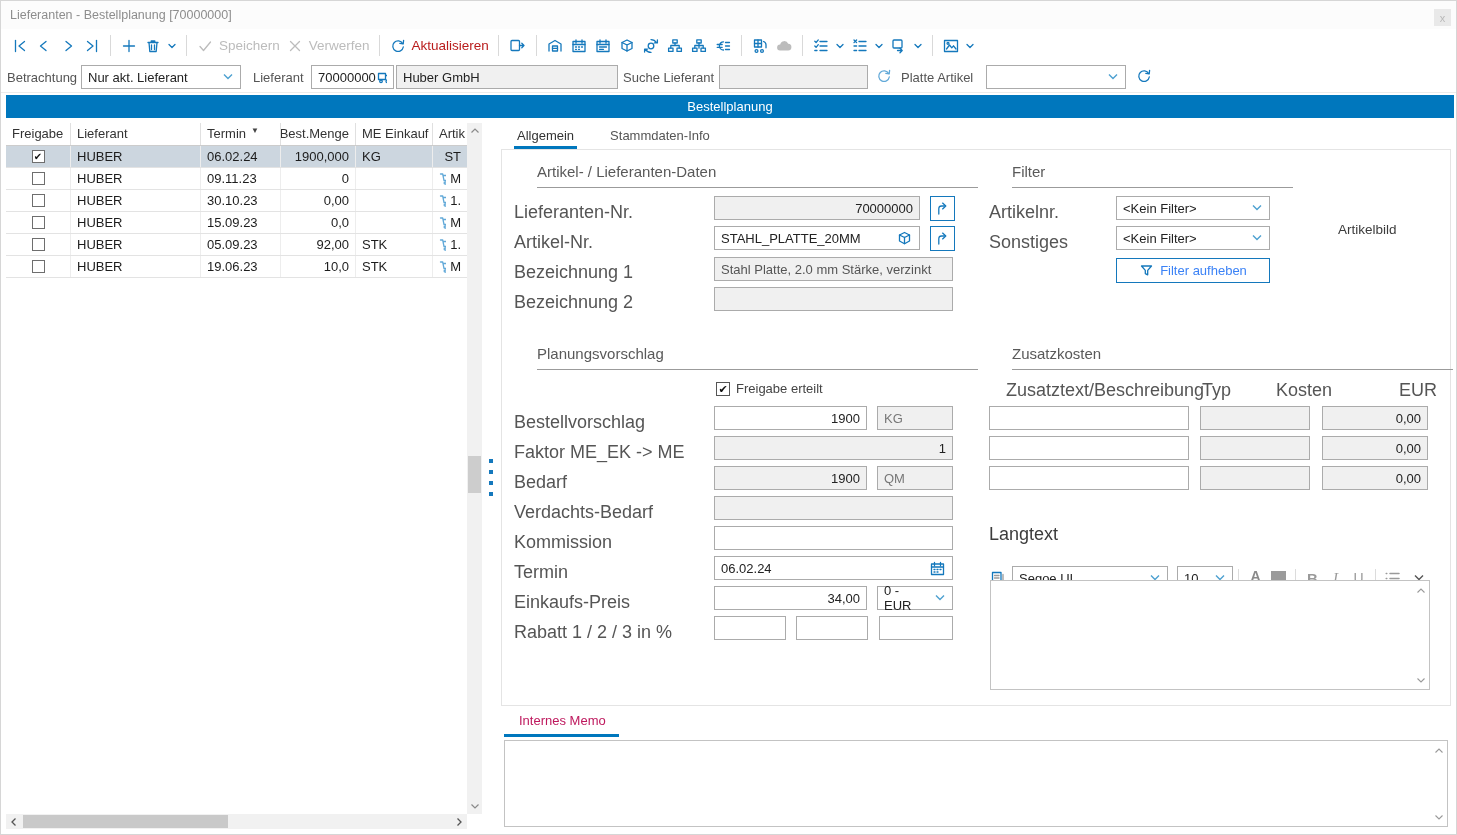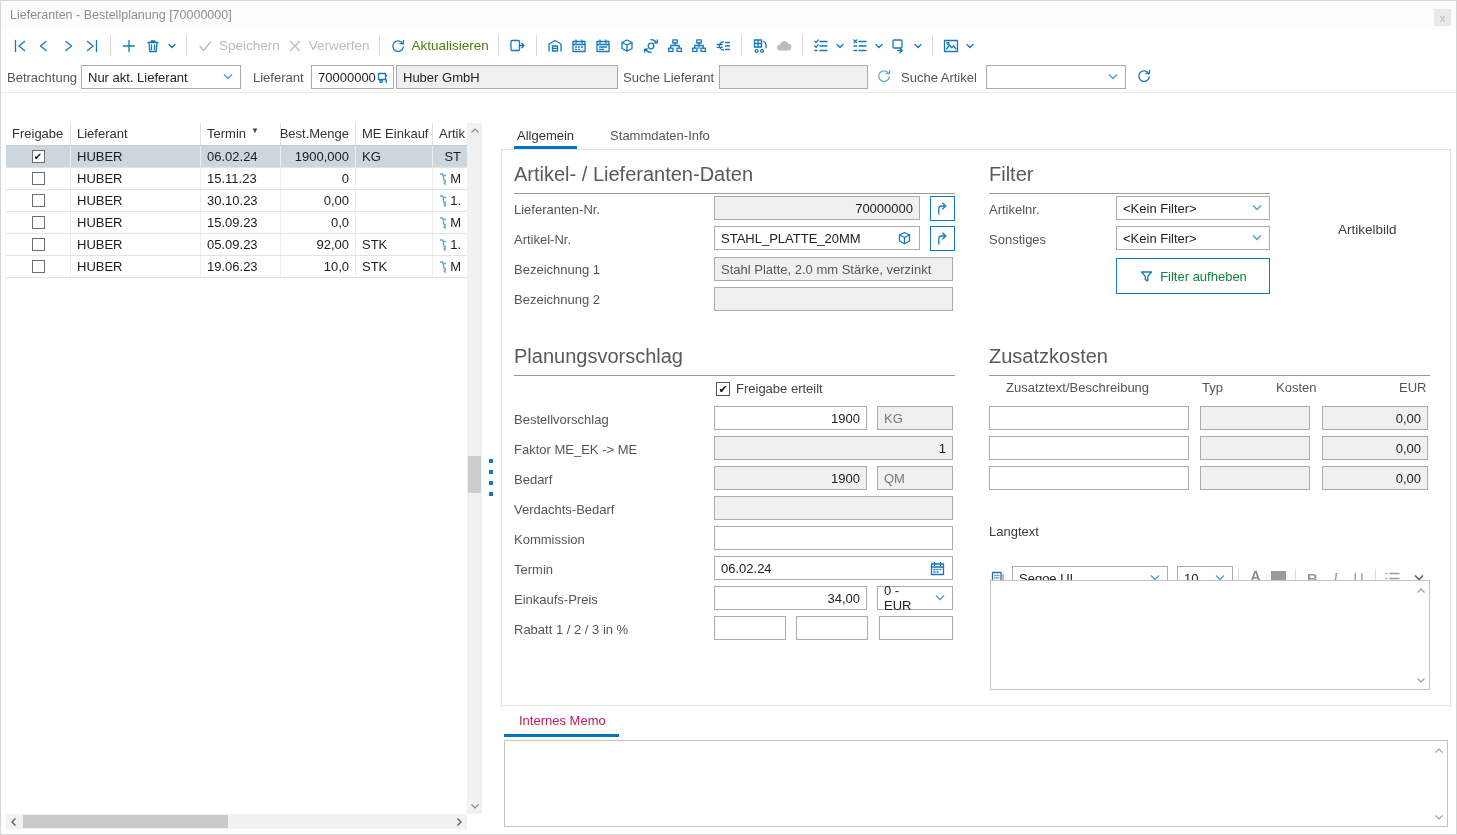--- a/index.html
+++ b/index.html
@@ -9,21 +9,21 @@
 
   
   .titlebar { position:absolute; left:0; top:0; width:100%; height:28px; background:#fcfcfc; }
   .title-text { position:absolute; left:9px; top:7px; font-size:12.5px; color:#8d8d8d; }
   .closebtn { position:absolute; right:5px; top:8px; width:17px; height:17px; background:#e9e9e9; color:#b9b9b9; font-size:11px; display:flex; align-items:center; justify-content:center; }
 
   
   .toolbar { position:absolute; left:0; top:28px; width:100%; height:33px; display:flex; align-items:center; padding-left:7px; }
   .tbtn { height:27px; min-width:24px; display:flex; align-items:center; justify-content:center; gap:5px; padding:0 3px; cursor:default; }
   .tsep { width:1px; height:21px; background:#d9d9d9; margin:0 6px; flex:0 0 auto; }
-  .tlabel { font-size:13.5px; color:#4d7c0f; }
+  .tlabel { font-size:13.5px; color:#b91c1c; }
   .tlabel.dis { color:#bcbcbc; }
   .ic path, .ic rect, .ic circle { stroke:#1478bc; fill:none; stroke-width:1.3; stroke-linecap:round; stroke-linejoin:round; }
   .ic.g path, .ic.g rect, .ic.g circle { stroke:#bcbcbc; }
   .ic.lt path, .ic.lt circle { stroke:#62a9d8; }
   .ic.gr2 path { stroke:#9a9a9a; }
 
   
   .filterbar { position:absolute; left:0; top:61px; width:100%; height:31px; border-bottom:1px solid #ececec; }
   .flabel { position:absolute; top:8px; font-size:13px; color:#555; }
   .fld { border:1px solid #ababab; background:#fff; height:24px; display:flex; align-items:center; padding:0 6px; font-size:13px; color:#222; position:absolute; }
@@ -58,24 +58,24 @@
   .splitter { position:absolute; left:484px; top:122px; width:12px; height:691px; }
   .sdot { position:absolute; left:4px; width:4px; height:4px; background:#1478bc; }
 
   
   .tabs { position:absolute; left:500px; top:122px; height:26px; display:flex; gap:30px; padding-left:13px; }
   .tab { font-size:13px; color:#333; padding:5px 3px 4px 3px; }
   .tab.active { border-bottom:3px solid #0077bd; }
   .tab.inactive { color:#555; }
   .content { position:absolute; left:500px; top:148px; width:950px; height:557px; border:1px solid #e4e4e4; background:#fff; }
 
-  .sect { position:absolute; font-size:20px; color:#595959; border-bottom:1px solid #9b9b9b; padding-bottom:7px; }
-  .lbl { position:absolute; font-size:13px; color:#555; white-space:nowrap; }
+  .sect { position:absolute; font-size:15px; color:#595959; border-bottom:1px solid #9b9b9b; padding-bottom:7px;margin-left:23px; }
+  .lbl { position:absolute; font-size:18px; color:#555; white-space:nowrap; }
   .jump { position:absolute; width:25px; height:25px; border:1px solid #1478bc; background:#fff; display:flex; align-items:center; justify-content:center; }
-  .btn-blue { position:absolute; height:36px; border:1px solid #1478bc; background:#fff; color:#15803d; font-size:13px; display:flex; align-items:center; justify-content:center; gap:6px; }
+  .btn-blue { position:absolute; height:25px; border:1px solid #1478bc; background:#fff; color:#3b82f6; font-size:13px; display:flex; align-items:center; justify-content:center; gap:6px; }
   .cb2 { width:14px; height:14px; border:1px solid #555; background:#fff; font-size:11px; line-height:12px; text-align:center; color:#111; flex:0 0 auto; }
   .chkrow { position:absolute; display:flex; align-items:center; gap:6px; font-size:13px; color:#444; }
 
   
   .ltbar { position:absolute; display:flex; align-items:center; }
   .ltbtn { width:23px; height:23px; display:flex; align-items:center; justify-content:center; color:#9a9a9a; }
   .ltsep { width:1px; height:18px; background:#dcdcdc; margin:0 5px; }
   .bold-b { font-weight:bold; font-size:15px; }
   .ital-i { font-style:italic; font-family:"Liberation Serif", serif; font-size:15px; }
   .und-u { text-decoration:underline; font-size:14px; }
@@ -296,35 +296,36 @@
     <span class="flabel" style="left:622px;">Suche Lieferant</span>
     <div class="fld ro" style="left:718px; top:3px; width:149px;">
       <span></span>
     </div>
     <div style="position:absolute; left:874px; top:5px;">
       <svg class="ic lt" width="18" height="18">
           <path d="M13.7 6.5A5.3 5.3 0 1 0 14.3 10"></path>
           <path d="M14.6 3.4l-.4 3.4-3.4-.4"></path>
         </svg>
     </div>
-    <span class="flabel" style="left:900px;">Suche Artikel</span>
+    <span class="flabel" style="left:900px;">Platte Artikel</span>
     <div class="fld" style="left:985px; top:3px; width:140px;">
       <span class="flex1"></span>
       <svg class="chev" width="12" height="8">
           <path d="M2 1.5l4 4 4-4" stroke="#4da0d0" fill="none" stroke-width="1.4"></path>
         </svg>
     </div>
     <div style="position:absolute; left:1134px; top:5px;">
       <svg class="ic" width="18" height="18">
           <path d="M13.7 6.5A5.3 5.3 0 1 0 14.3 10"></path>
           <path d="M14.6 3.4l-.4 3.4-3.4-.4"></path>
         </svg>
     </div>
   </div>
 
+  <div class="banner">Bestellplanung</div>
 
   <div class="grid">
     <div class="ghead">
       <div class="gh c1">
           <span>Freigabe</span>
         </div>
       <div class="gh c2">
           <span>Lieferant</span>
         </div>
       <div class="gh c3">
@@ -357,21 +358,21 @@
             <circle cx="10.6" cy="12" r="1.1"></circle>
           </svg>
           <span>ST</span>
         </div>
     </div>
     <div class="grow">
       <div class="gc c1">
           <span class="cb"></span>
         </div>
       <div class="gc c2">HUBER</div>
-      <div class="gc c3">15.11.23</div>
+      <div class="gc c3">09.11.23</div>
       <div class="gc c4 r">0</div>
       <div class="gc c5"></div>
       <div class="gc c6">
           <svg class="ic lt" width="16" height="15">
             <path d="M1.5 3h2.2L5 9.5h6.8L13.5 4.5H4.3"></path>
             <circle cx="6.2" cy="12" r="1.1"></circle>
             <circle cx="10.6" cy="12" r="1.1"></circle>
           </svg>
           <span>M</span>
         </div>

